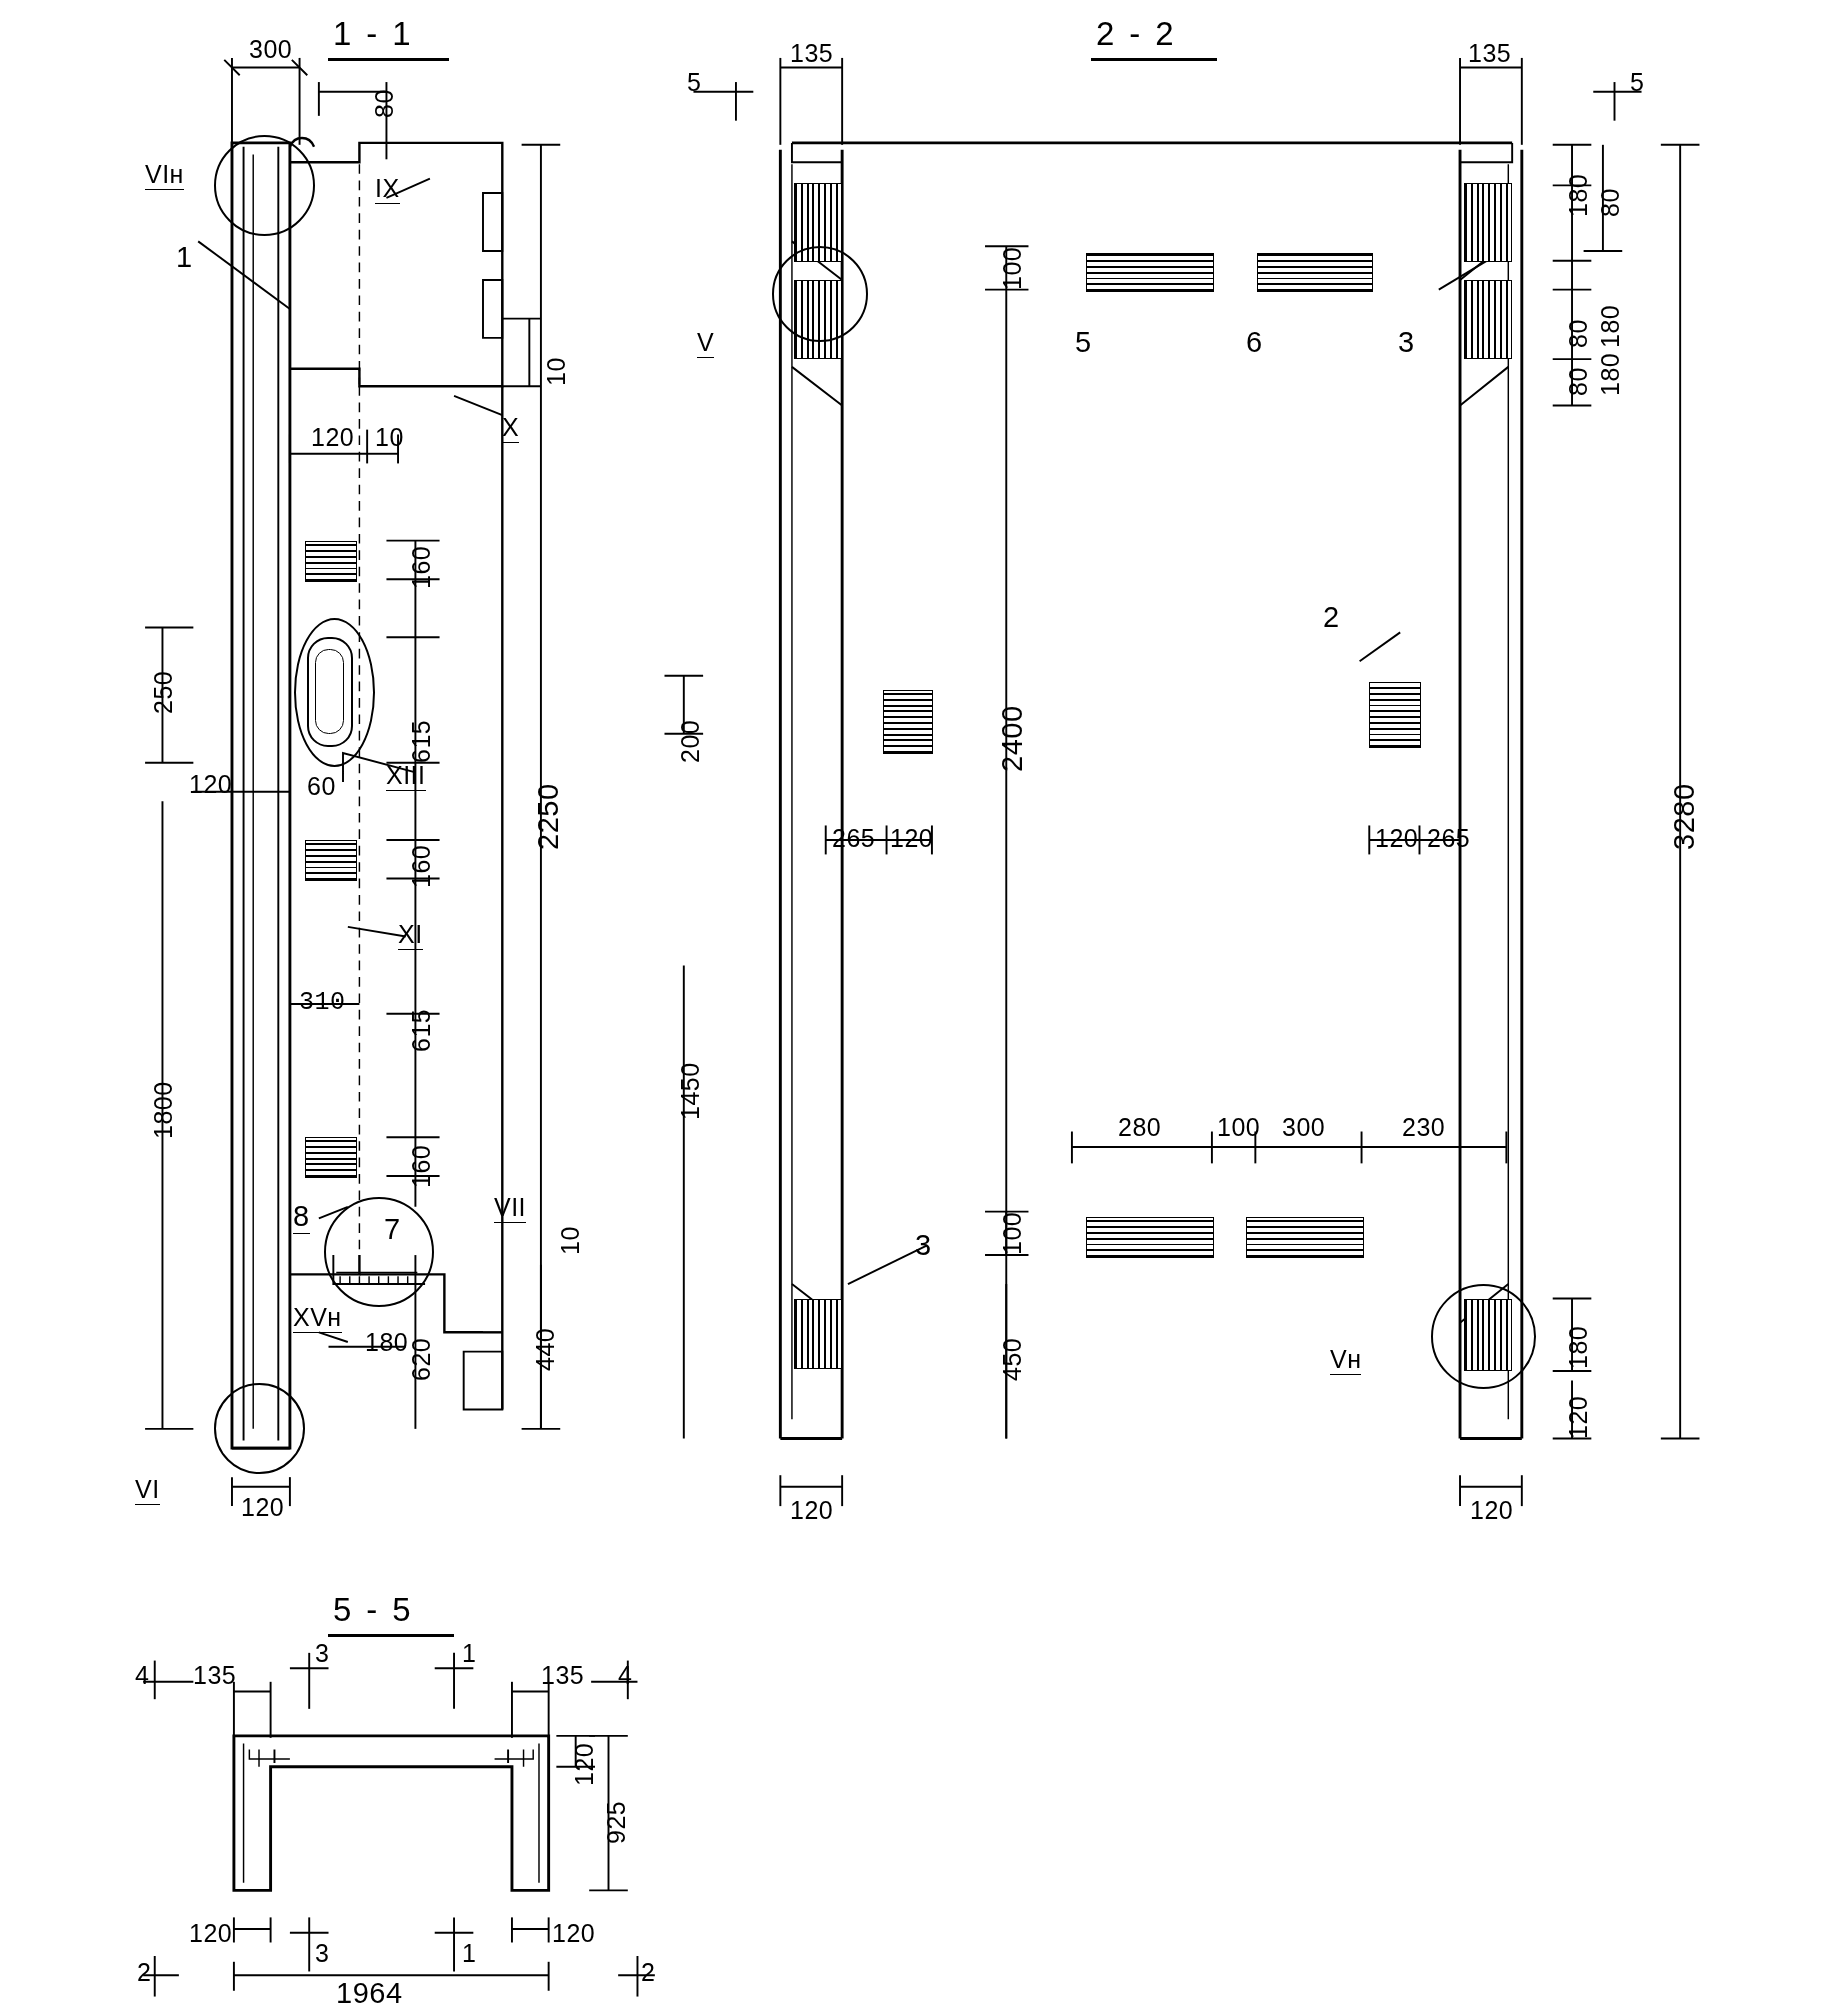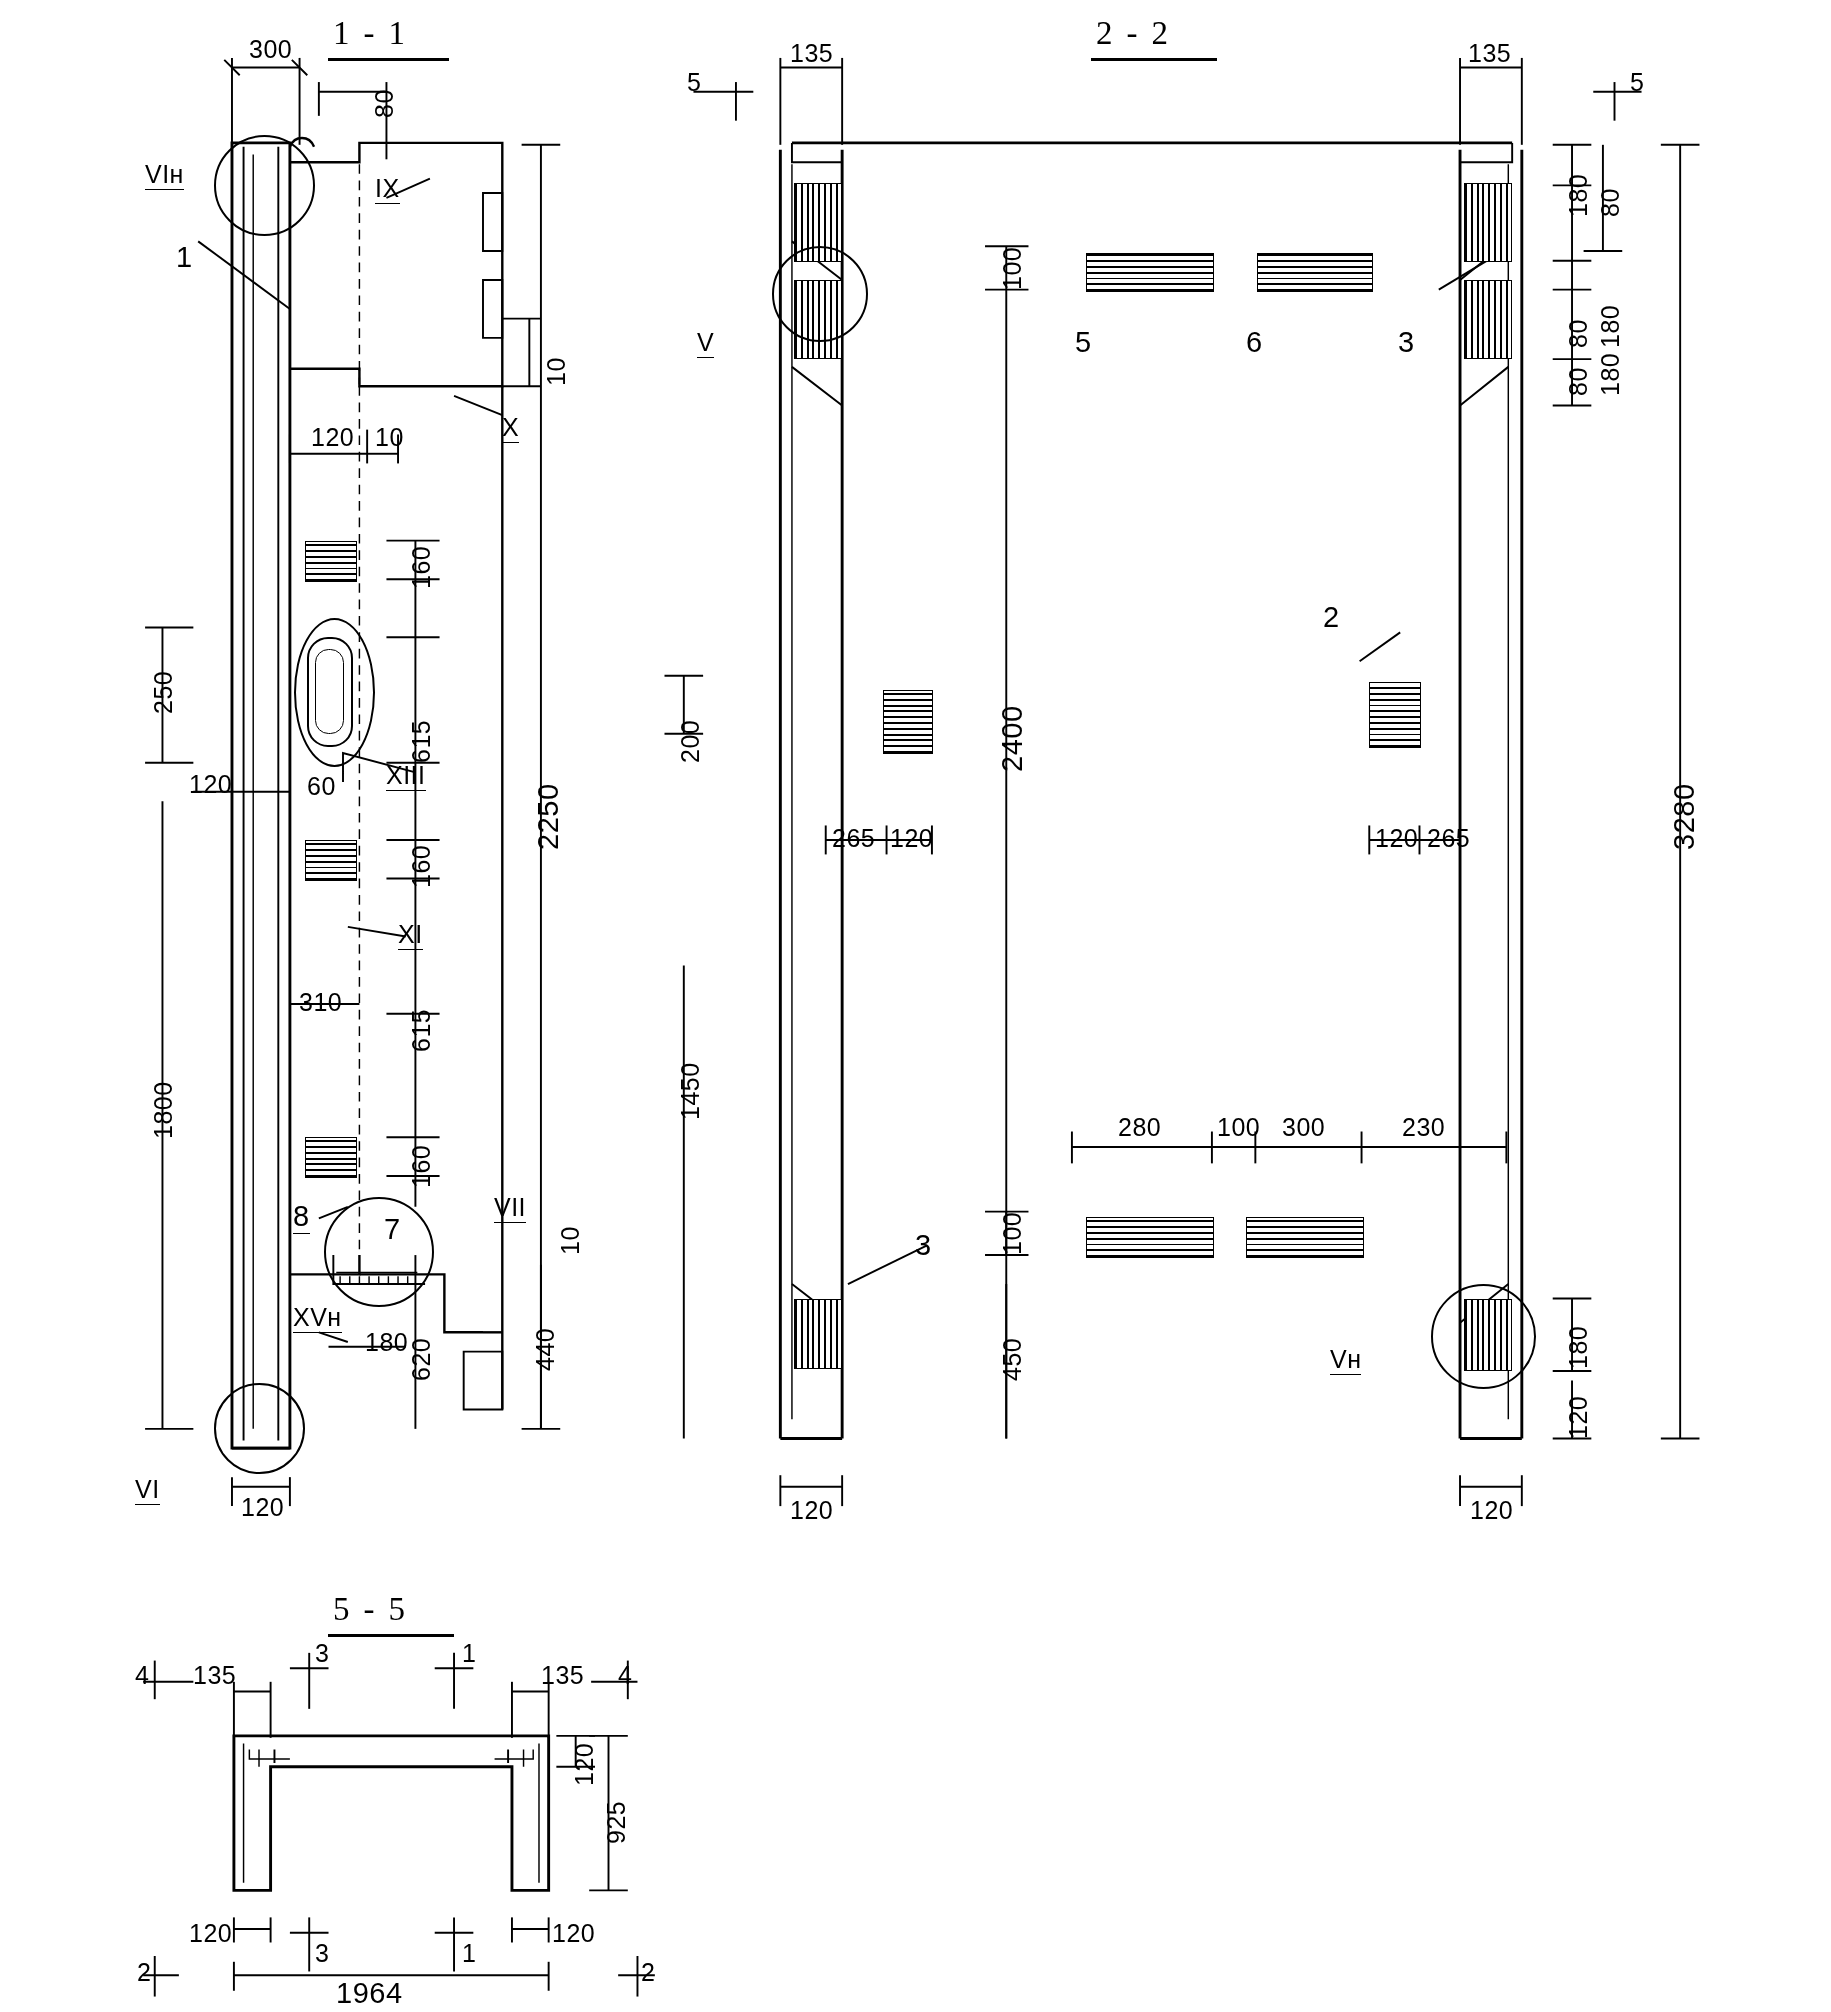--- a/index.html
+++ b/index.html
@@ -1,20 +1,20 @@
 <!DOCTYPE html>
 <html><head>
 <meta charset="utf-8">
 <style>
   html,body{margin:0;padding:0;background:#ffffff;}
   body{width:1832px;height:2012px;position:relative;font-family:"Liberation Sans",sans-serif;color:#000;}
   .stage{position:absolute;left:0;top:0;width:1832px;height:2012px;}
   .lbl{position:absolute;font-size:25px;line-height:1;white-space:nowrap;letter-spacing:0.5px;}
   .lbl.big{font-size:29px;}
-  .lbl.title{font-size:33px;letter-spacing:2.9px;font-family:Liberation Serif, serif;}
+  .lbl.title{font-size:33px;letter-spacing:2.9px;}
   .vert{transform-origin:0 0;transform:rotate(-90deg);}
   .ul{border-bottom:1.9px solid #000;padding-bottom:1.9px;text-align:right;}
   .ln{position:absolute;background:#000;}
   .h3{height:2.9px;}
   .circ{position:absolute;border:2.4px solid #000;border-radius:50%;}
   .hatch{position:absolute;border:1.9px solid #000;background:
      repeating-linear-gradient(90deg,#000 0 1.9px,#fff 1.9px 5.8px);}
   .hatchv{position:absolute;border:1.9px solid #000;background:
      repeating-linear-gradient(0deg,#000 0 1.9px,#fff 1.9px 5.8px);}
   svg.ov{position:absolute;left:0;top:0;width:1832px;height:2012px;overflow:visible;}
@@ -145,21 +145,21 @@
   <div class="lbl big" style="left:176px;top:243px;">1</div>
   <div class="lbl vert" style="left:544px;top:386px;">10</div>
   <div class="lbl" style="left:311px;top:425px;">120</div>
   <div class="lbl" style="left:375px;top:425px;">10</div>
   <div class="lbl vert" style="left:151px;top:714px;">250</div>
   <div class="lbl" style="left:189px;top:772px;">120</div>
   <div class="lbl vert" style="left:151px;top:1139px;">1800</div>
   <div class="lbl" style="left:307px;top:774px;">60</div>
   <div class="lbl ul" style="left:386px;top:763px;">XIII</div>
   <div class="lbl ul" style="left:398px;top:922px;">XI</div>
-  <div class="lbl" style="left:299px;top:990px;">310</div>
+  <div class="lbl" style="left:299px;top:990px;font-family:Liberation Mono, monospace;">310</div>
   <div class="lbl vert" style="left:409px;top:589px;">160</div>
   <div class="lbl vert" style="left:409px;top:763px;">615</div>
   <div class="lbl vert" style="left:409px;top:888px;">160</div>
   <div class="lbl vert" style="left:409px;top:1052px;">615</div>
   <div class="lbl vert" style="left:409px;top:1188px;">160</div>
   <div class="lbl vert big" style="left:534px;top:850px;">2250</div>
   <div class="lbl ul" style="left:494px;top:1195px;">VII</div>
   <div class="lbl vert" style="left:558px;top:1255px;">10</div>
   <div class="lbl big ul" style="left:293px;top:1202px;">8</div>
   <div class="lbl big" style="left:384px;top:1215px;">7</div>

